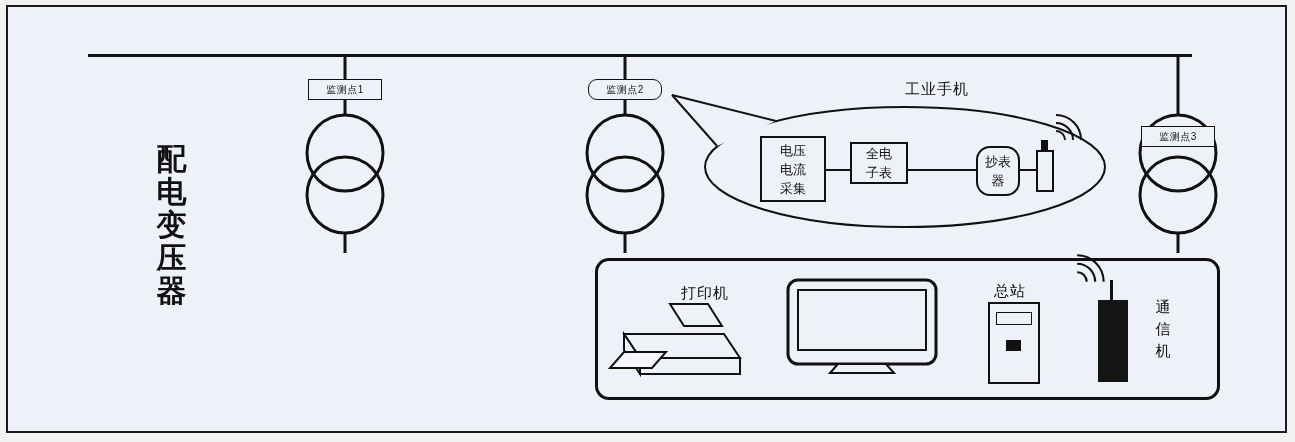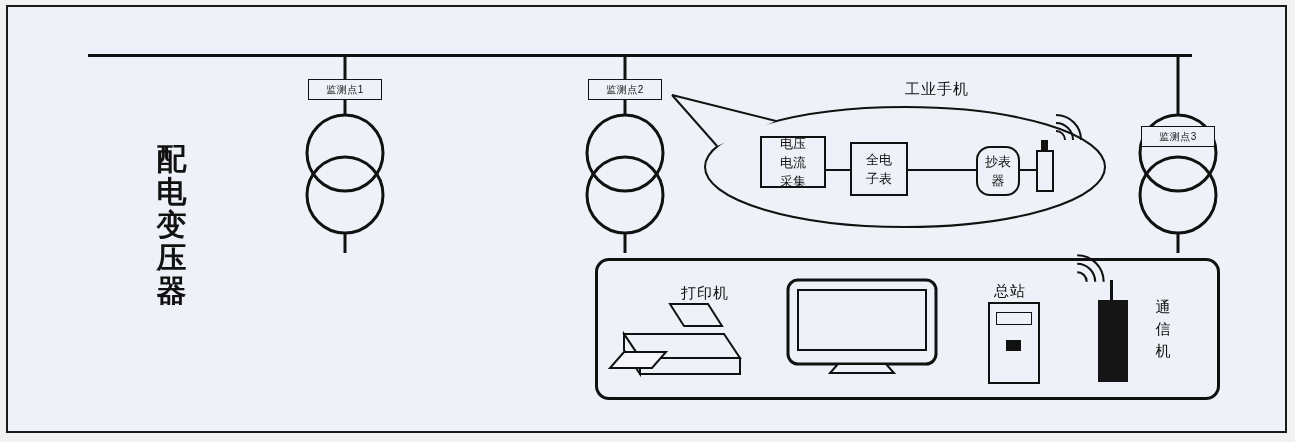--- a/index.html
+++ b/index.html
@@ -65,43 +65,43 @@
     <line x1="40" y1="176" x2="40" y2="196" stroke="#111" stroke-width="3"></line>
   </svg>
   <div class="abs pt-label" style="left:308px;top:79px;">监测点1</div>
 
   <svg class="abs" style="left:585px;top:57px;" width="80" height="200" viewBox="0 0 80 200">
     <line x1="40" y1="0" x2="40" y2="58" stroke="#111" stroke-width="3"></line>
     <circle cx="40" cy="96" r="38" fill="none" stroke="#111" stroke-width="3"></circle>
     <circle cx="40" cy="138" r="38" fill="none" stroke="#111" stroke-width="3"></circle>
     <line x1="40" y1="176" x2="40" y2="196" stroke="#111" stroke-width="3"></line>
   </svg>
-  <div class="abs pt-label" style="left:588px;top:79px;">监测点2</div>
+  <div class="abs pt-label" style="left:588px;top:79px;border-radius:9px;">监测点2</div>
 
   <svg class="abs" style="left:1138px;top:57px;" width="80" height="200" viewBox="0 0 80 200">
     <line x1="40" y1="0" x2="40" y2="58" stroke="#111" stroke-width="3"></line>
     <circle cx="40" cy="96" r="38" fill="none" stroke="#111" stroke-width="3"></circle>
     <circle cx="40" cy="138" r="38" fill="none" stroke="#111" stroke-width="3"></circle>
     <line x1="40" y1="176" x2="40" y2="196" stroke="#111" stroke-width="3"></line>
   </svg>
   <div class="abs pt-label" style="left:1141px;top:78px;margin-top:48px;">监测点3</div>
 
   <svg class="abs" style="left:630px;top:85px;" width="500" height="150" viewBox="0 0 500 150">
     <ellipse cx="275" cy="82" rx="200" ry="60" fill="#eef1f7" stroke="#111" stroke-width="2"></ellipse>
     <polygon points="42,10 146,36 87,61" fill="#eef1f7" stroke="none"></polygon>
     <line x1="42" y1="10" x2="146" y2="36" stroke="#111" stroke-width="2"></line>
     <line x1="42" y1="10" x2="87" y2="61" stroke="#111" stroke-width="2"></line>
   </svg>
   <div class="abs callout-title" style="left:905px;top:80px;width:110px;">工业手机</div>
 
-  <div class="abs flowbox" style="left:760px;top:136px;width:66px;height:52px;">电压
+  <div class="abs flowbox" style="left:760px;top:136px;width:66px;height:66px;">电压
 电流
 采集</div>
   <div class="abs connector" style="left:826px;top:169px;width:24px;"></div>
-  <div class="abs flowbox" style="left:850px;top:142px;width:58px;height:54px;">全电
+  <div class="abs flowbox" style="left:850px;top:142px;width:58px;height:42px;">全电
 子表</div>
   <div class="abs connector" style="left:908px;top:169px;width:68px;"></div>
   <div class="abs flowbox" style="left:976px;top:146px;width:44px;height:50px;border-radius:14px;">抄表
 器</div>
   <div class="abs connector" style="left:1020px;top:169px;width:16px;"></div>
 
   <div class="abs handheld" style="left:1036px;top:150px;width:18px;height:42px;"></div>
   <div class="abs nub" style="left:1041px;top:140px;width:7px;height:10px;"></div>
   <svg class="abs" style="left:1052px;top:110px;" width="36" height="34" viewBox="0 0 36 34">
     <path d="M 4,21 A 9 9 0 0 1 13,30" fill="none" stroke="#111" stroke-width="2"></path>

